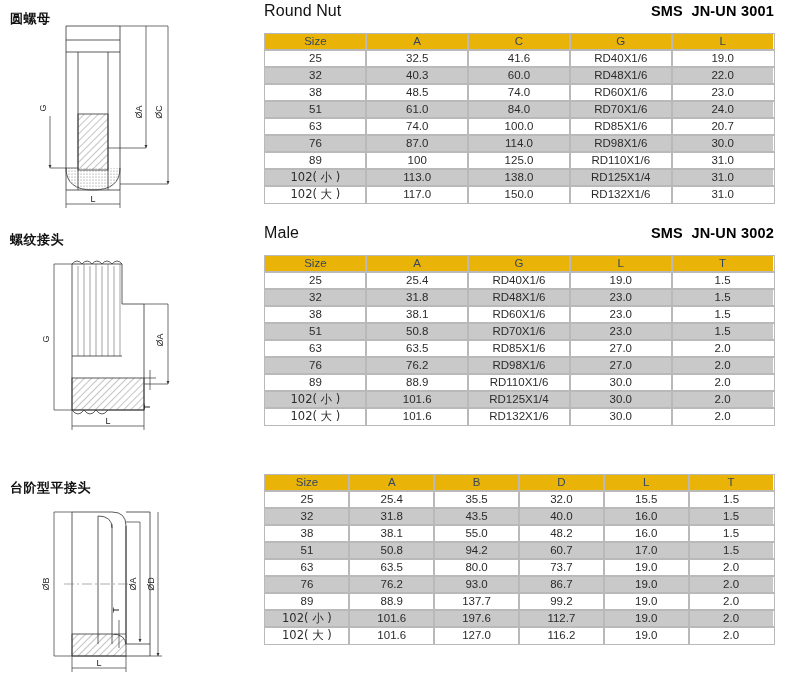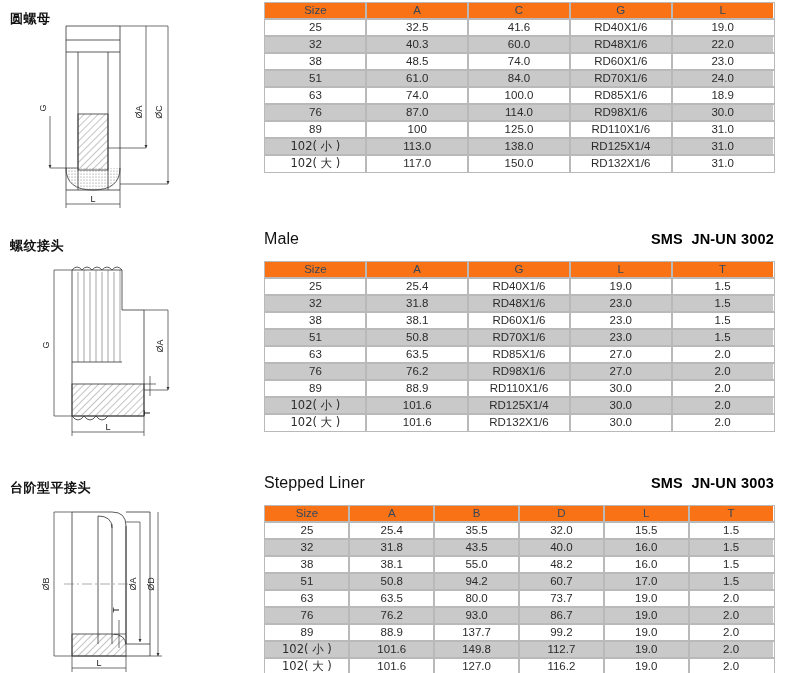--- a/index.html
+++ b/index.html
@@ -13,21 +13,21 @@
     color: #1a1a1a;
     overflow: hidden;
     position: relative;
   }
 
   .sheet { position: relative; width: 794px; height: 673px; }
 
   
   .block { position: absolute; left: 0; width: 794px; }
   #block-0 { top: 0px;   height: 228px; }
-  #block-1 { top: 228px; height: 230px; }
+  #block-1 { top: 222px; height: 230px; }
   #block-2 { top: 470px; height: 215px; }
 
   
   .cn-label {
     position: absolute;
     left: 10px;
     font-size: 13px;
     font-weight: 700;
     letter-spacing: 0.5px;
     color: #111;
@@ -94,21 +94,21 @@
     height: 17px;
     line-height: 15px;
     text-align: center;
     font-weight: normal;
     color: #2b2b2b;
     padding: 0;
     overflow: hidden;
     white-space: nowrap;
   }
   table.spec th {
-    background: #f97316;
+    background: #eab308;
     color: #34475c;
     height: 15px;
     font-size: 11.5px;
   }
   table.spec tr.odd td { background: #ffffff; }
   table.spec tr.even td { background: #c9c9c9; }
 
   
   .cjk { font-family: "DejaVu Sans", sans-serif; }
 
@@ -175,20 +175,24 @@
         <g stroke="#333" stroke-width="0.7" fill="none">
           <line x1="46" y1="196" x2="100" y2="196"></line>
           <line x1="46" y1="182" x2="46" y2="200"></line>
           <line x1="100" y1="182" x2="100" y2="200"></line>
         </g>
         <text class="dim" x="73" y="194" text-anchor="middle">L</text>
       </svg>
     </div>
 
     <div class="panel">
+      <div class="panel-head">
+        <div class="panel-title">Round Nut</div>
+        <div class="panel-code">SMS  JN-UN 3001</div>
+      </div>
       <table class="spec">
         <thead>
             <tr>
               <th>Size</th>
               <th>A</th>
               <th>C</th>
               <th>G</th>
               <th>L</th>
             </tr>
           </thead>
@@ -219,21 +223,21 @@
               <td>61.0</td>
               <td>84.0</td>
               <td>RD70X1/6</td>
               <td>24.0</td>
             </tr>
             <tr class="odd">
               <td>63</td>
               <td>74.0</td>
               <td>100.0</td>
               <td>RD85X1/6</td>
-              <td>18.9</td>
+              <td>20.7</td>
             </tr>
             <tr class="even">
               <td>76</td>
               <td>87.0</td>
               <td>114.0</td>
               <td>RD98X1/6</td>
               <td>30.0</td>
             </tr>
             <tr class="odd">
               <td>89</td>
@@ -470,24 +474,20 @@
         <g stroke="#333" stroke-width="0.7" fill="none">
           <line x1="52" y1="174" x2="106" y2="174"></line>
           <line x1="52" y1="162" x2="52" y2="178"></line>
           <line x1="106" y1="162" x2="106" y2="178"></line>
         </g>
         <text class="dim" x="79" y="172" text-anchor="middle">L</text>
       </svg>
     </div>
 
     <div class="panel">
-      <div class="panel-head">
-        <div class="panel-title">Stepped Liner</div>
-        <div class="panel-code">SMS  JN-UN 3003</div>
-      </div>
       <table class="spec">
         <thead>
             <tr>
               <th>Size</th>
               <th>A</th>
               <th>B</th>
               <th>D</th>
               <th>L</th>
               <th>T</th>
             </tr>
@@ -545,21 +545,21 @@
               <td>89</td>
               <td>88.9</td>
               <td>137.7</td>
               <td>99.2</td>
               <td>19.0</td>
               <td>2.0</td>
             </tr>
             <tr class="even">
               <td class="cjk">102( 小 )</td>
               <td>101.6</td>
-              <td>149.8</td>
+              <td>197.6</td>
               <td>112.7</td>
               <td>19.0</td>
               <td>2.0</td>
             </tr>
             <tr class="odd">
               <td class="cjk">102( 大 )</td>
               <td>101.6</td>
               <td>127.0</td>
               <td>116.2</td>
               <td>19.0</td>

